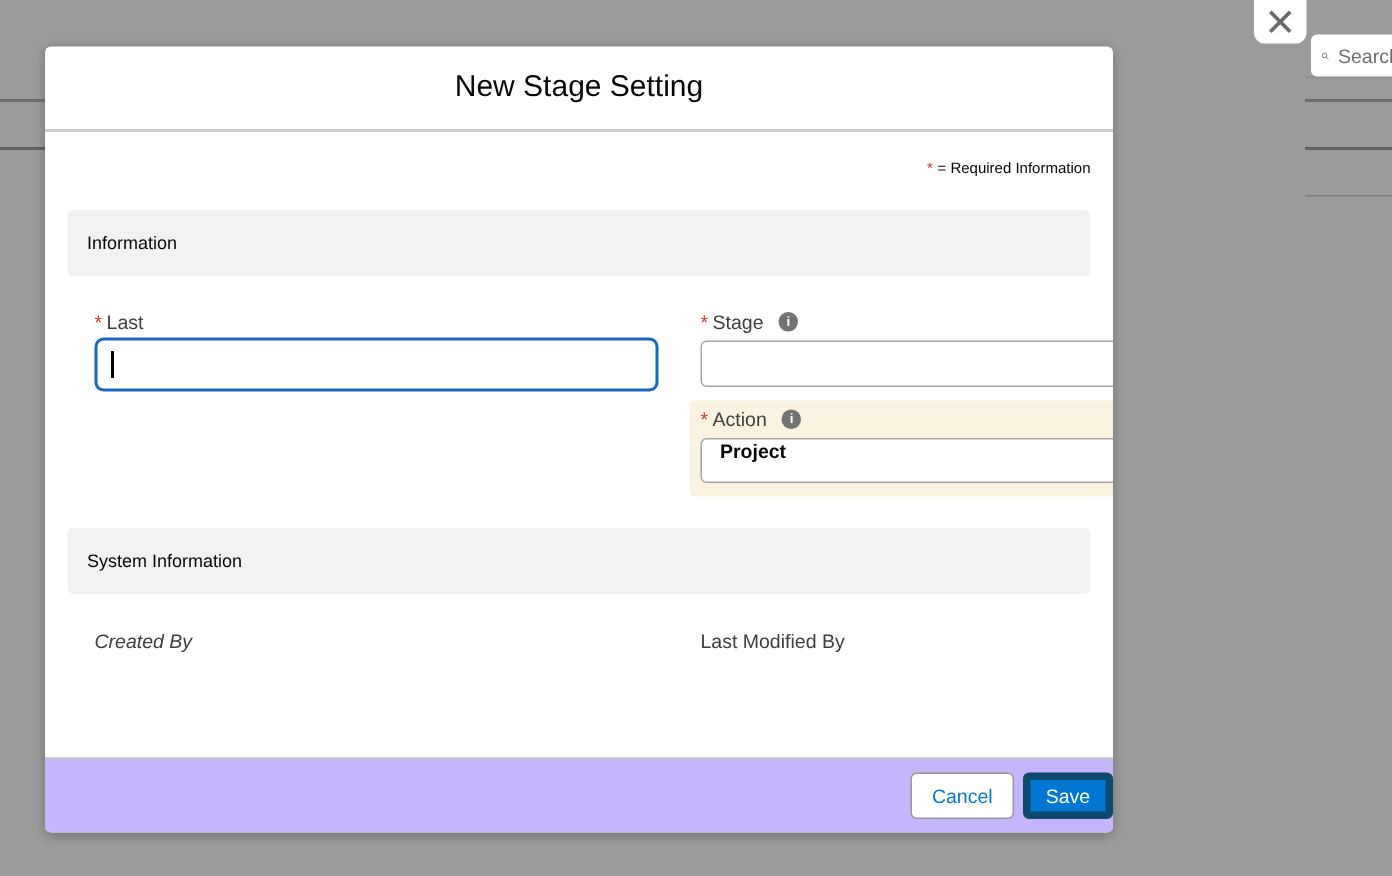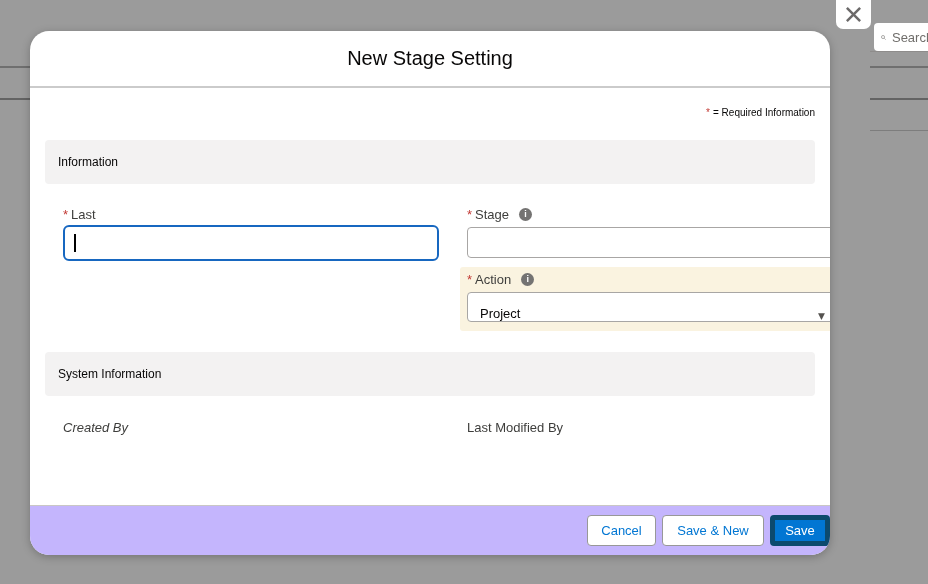--- a/index.html
+++ b/index.html
@@ -25,22 +25,22 @@
     color:#706e6b; font-size:13px; white-space:nowrap; overflow:hidden;
   }
   
   .close-btn {
     position:absolute; left:836px; top:0; width:35px; height:29px;
     background:#ffffff; border:none; border-radius:0 0 7px 7px; z-index:3;
     display:flex; align-items:center; justify-content:center; cursor:pointer;
   }
   
   .modal {
-    position:absolute; left:30px; top:31px; width:800px; height:524px;
-    background:#ffffff; border-radius:19px; z-index:2; overflow:hidden;
+    position:absolute; left:30px; top:31px; width:712px; height:524px;
+    background:#ffffff; border-radius:4px; z-index:2; overflow:hidden;
     box-shadow:0 2px 8px rgba(0,0,0,.25);
   }
   .modal-header {
     position:absolute; left:0; top:0; right:0; height:57px;
     border-bottom:2px solid #cbcbcb;
     display:flex; align-items:center; justify-content:center;
   }
   .modal-title { font-size:20px; font-weight:400; color:#080707; }
   .required-note {
     position:absolute; right:15px; top:76px; font-size:10px; color:#080707;
@@ -86,22 +86,22 @@
   }
   .action-label { left:7px; top:5px; }
   .undo-btn {
     position:absolute; right:10px; top:2px; border:none; background:transparent;
     font-size:17px; color:#514f4d; cursor:pointer; line-height:1;
     font-family:"DejaVu Sans", sans-serif;
   }
   .action-select {
     position:absolute; left:7px; top:25px; width:371px; height:30px;
     background:#ffffff; border:1px solid #a8a6a4; border-radius:4px;
-    display:flex; align-items:flex-end; padding:0 12px; font-size:13px;
-    color:#080707; cursor:pointer;
+    display:flex; align-items:flex-start; padding:0 12px; font-size:13px;
+    color:#080707; cursor:pointer;font-weight:bold;
   }
   .select-arrow {
     position:absolute; right:12px; font-size:9px; color:#54524f;
     font-family:"DejaVu Sans", sans-serif;
   }
   .sys-label { position:absolute; font-size:13px; color:#3e3e3c; }
   .created-label  { left:33px; top:389px;font-style:italic; }
   .modified-label { left:437px; top:389px; }
   .modal-footer {
     position:absolute; left:0; right:0; top:474px; height:50px;
@@ -190,18 +190,17 @@
 
     <div class="section-box section-sys">
       <span>System Information</span>
     </div>
 
     <div class="sys-label created-label">Created By</div>
     <div class="sys-label modified-label">Last Modified By</div>
 
     <div class="modal-footer">
       <button class="btn btn-neutral btn-cancel">Cancel</button>
-      <button class="btn btn-neutral btn-savenew">Save &amp; New</button>
       <button class="btn btn-save">Save</button>
     </div>
 
   </div>
 </div>
 
 </body></html>

